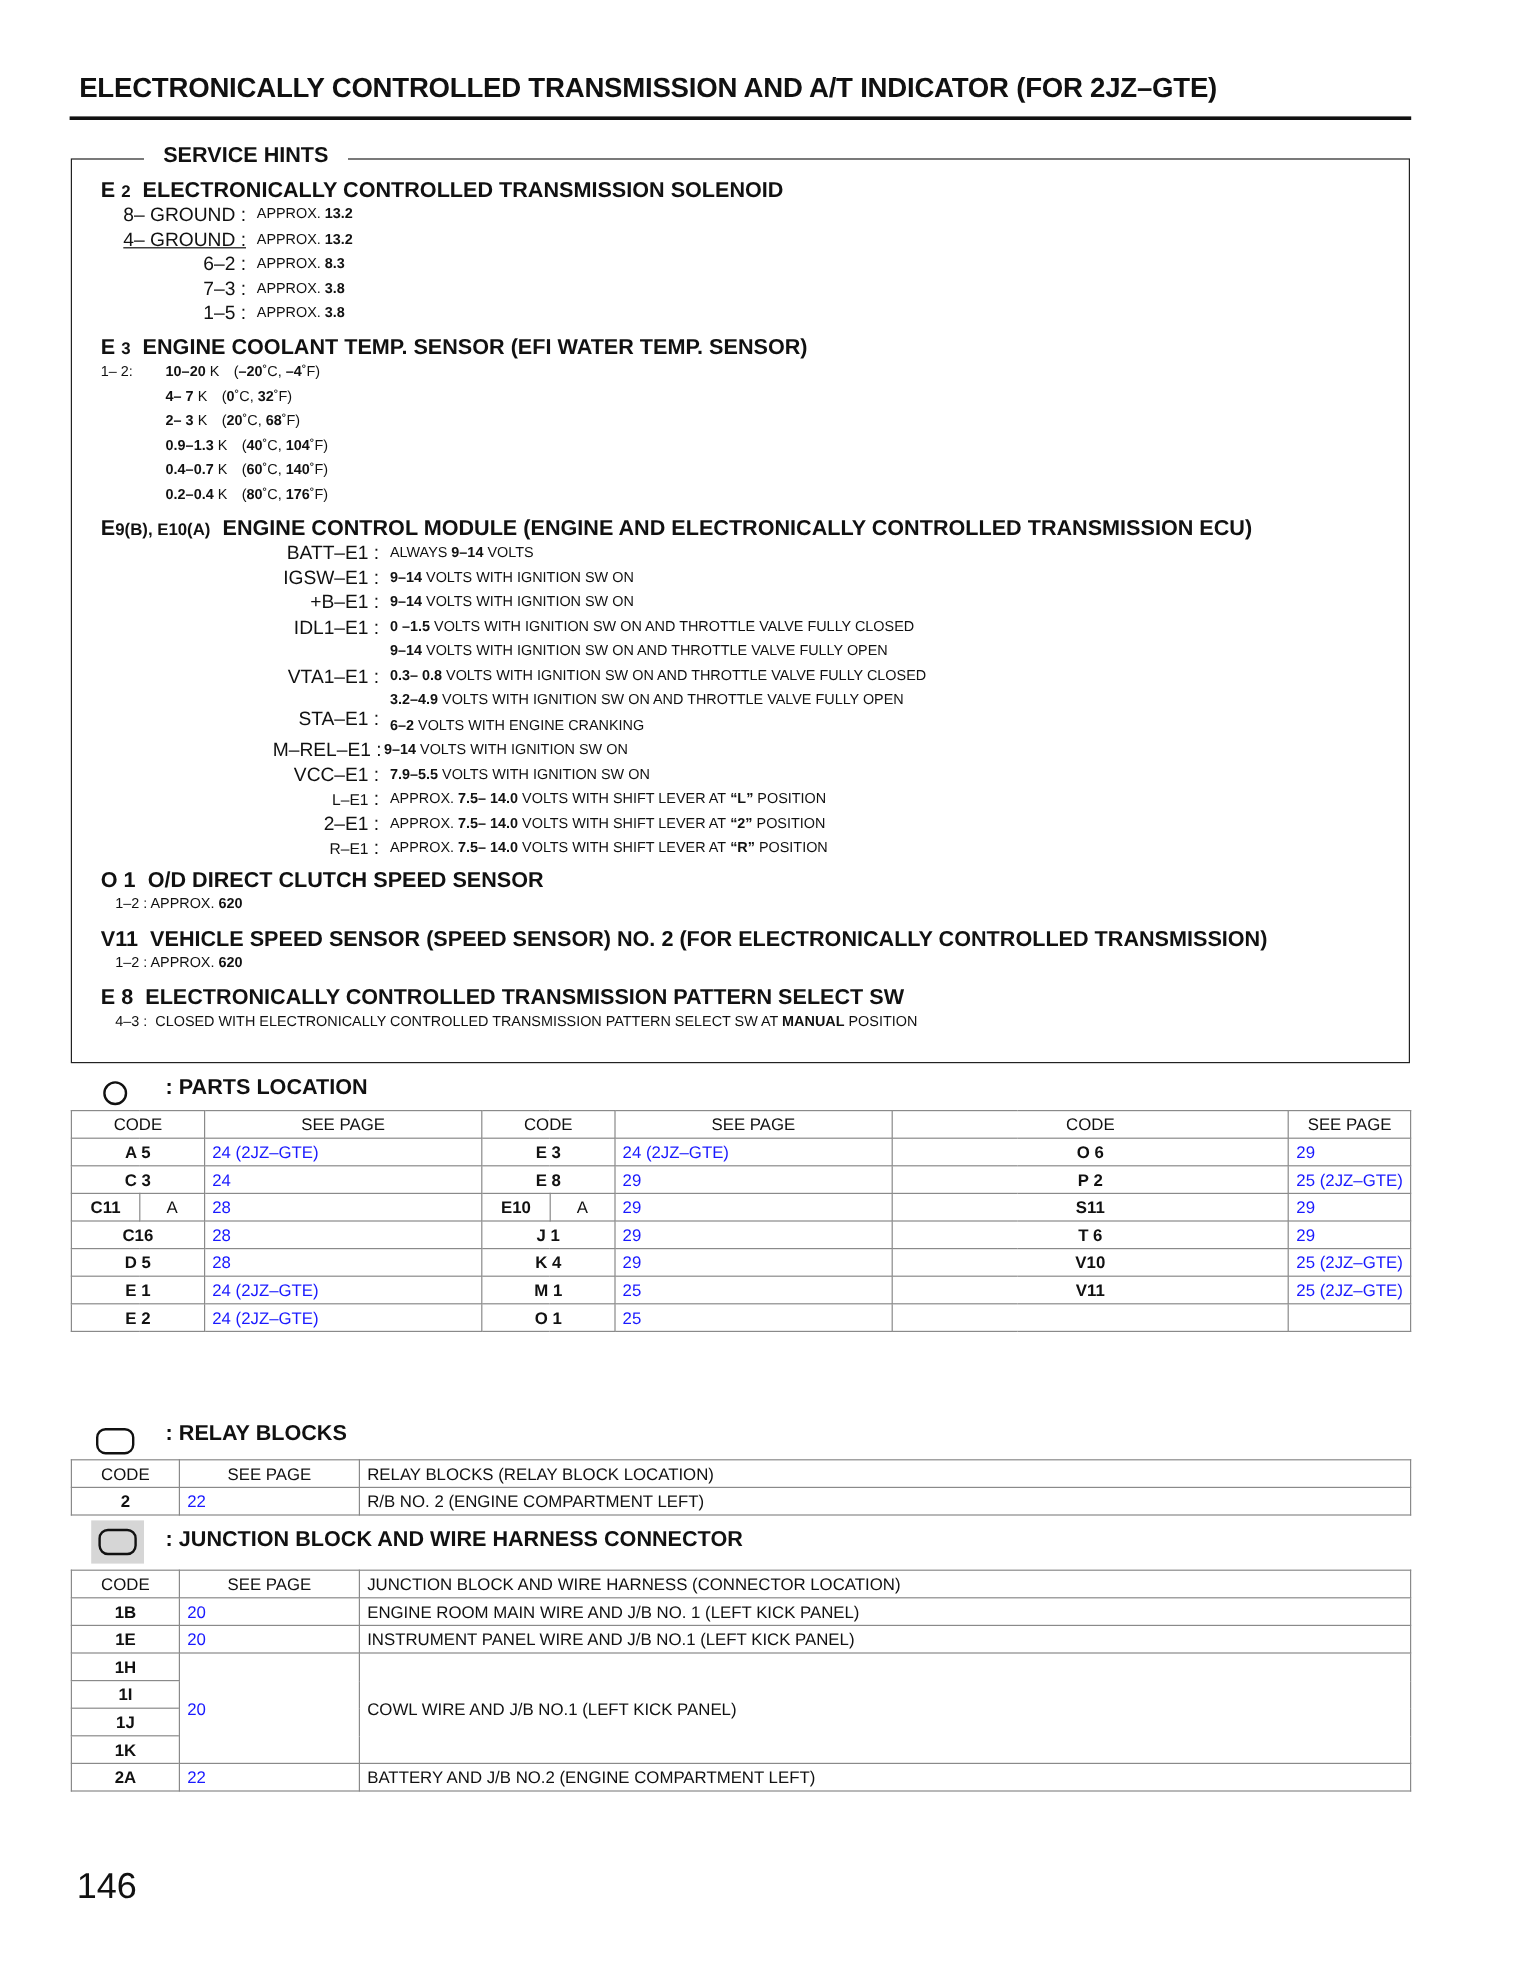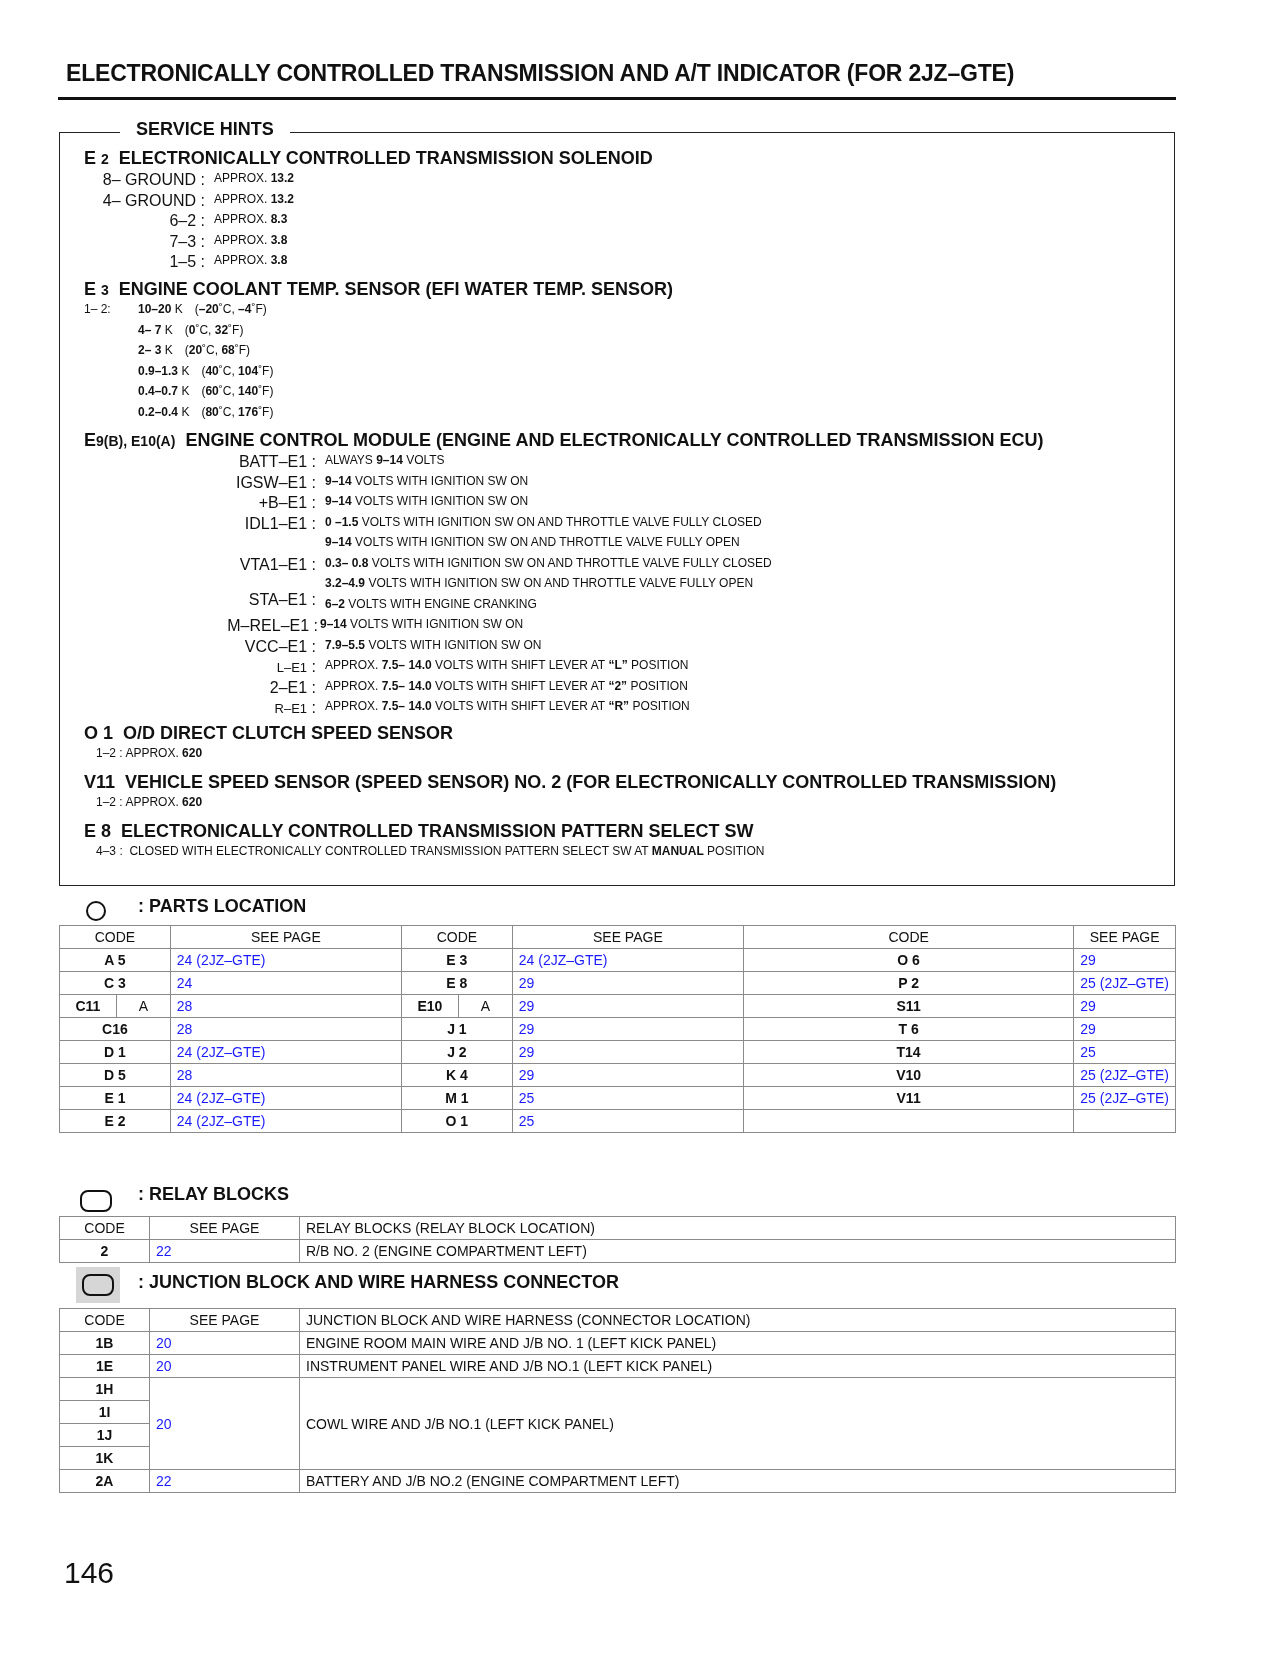--- a/index.html
+++ b/index.html
@@ -39,21 +39,21 @@
 <div class="hints-label">SERVICE HINTS</div>
 
 <div class="sec-head" style="top:148px">
   <span>E</span>
   <span class="sm">2</span>&nbsp;
   <span>ELECTRONICALLY CONTROLLED TRANSMISSION SOLENOID</span>
 </div>
 <div id="e2-lines">
     <div class="rt" style="right: 1075px; top: 171px;">8– GROUND :</div>
     <div class="ln" style="left: 214px; top: 171px;"><span>APPROX. </span><b>13.2</b></div>
-    <div class="rt" style="right: 1075px; top: 191.5px;">4– GROUND :</div>
+    <div class="rt" style="right: 1075px; top: 191.5px; text-decoration: underline;">4– GROUND :</div>
     <div class="ln" style="left: 214px; top: 191.5px;"><span>APPROX. </span><b>13.2</b></div>
     <div class="rt" style="right: 1075px; top: 212px;">6–2 :</div>
     <div class="ln" style="left: 214px; top: 212px;"><span>APPROX. </span><b>8.3</b></div>
     <div class="rt" style="right: 1075px; top: 232.5px;">7–3 :</div>
     <div class="ln" style="left: 214px; top: 232.5px;"><span>APPROX. </span><b>3.8</b></div>
     <div class="rt" style="right: 1075px; top: 253px;">1–5 :</div>
     <div class="ln" style="left: 214px; top: 253px;"><span>APPROX. </span><b>3.8</b></div>
   </div>
 
 <div class="sec-head" style="top:279px">
@@ -185,28 +185,20 @@
       </tr>
       <tr>
         <td class="code" colspan="2">C16</td>
         <td class="link">28</td>
         <td class="code" colspan="2">J 1</td>
         <td class="link">29</td>
         <td class="code" colspan="2">T 6</td>
         <td class="link">29</td>
       </tr>
       <tr>
-        <td class="code" colspan="2">D 1</td>
-        <td class="link">24 (2JZ–GTE)</td>
-        <td class="code" colspan="2">J 2</td>
-        <td class="link">29</td>
-        <td class="code" colspan="2">T14</td>
-        <td class="link">25</td>
-      </tr>
-      <tr>
         <td class="code" colspan="2">D 5</td>
         <td class="link">28</td>
         <td class="code" colspan="2">K 4</td>
         <td class="link">29</td>
         <td class="code" colspan="2">V10</td>
         <td class="link">25 (2JZ–GTE)</td>
       </tr>
       <tr>
         <td class="code" colspan="2">E 1</td>
         <td class="link">24 (2JZ–GTE)</td>

